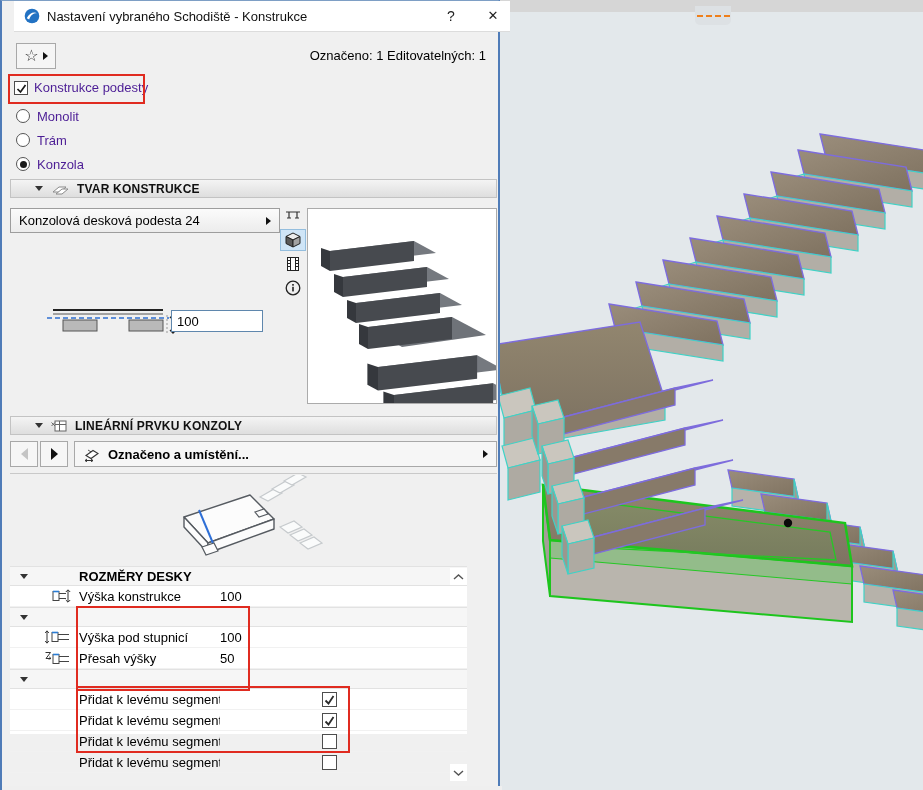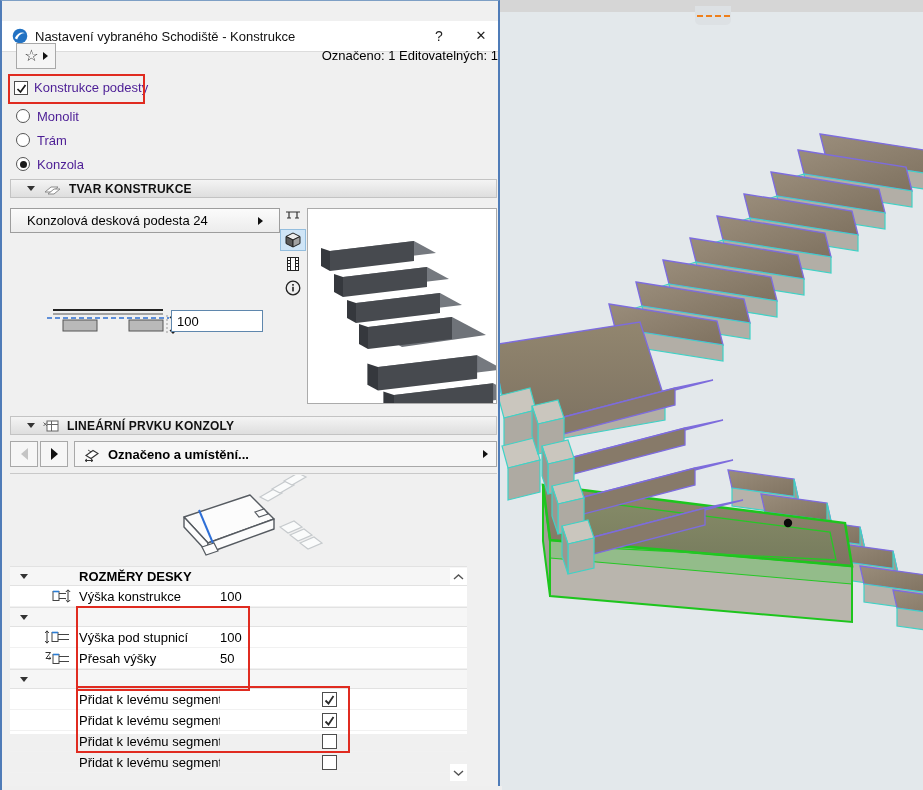--- a/index.html
+++ b/index.html
@@ -10,54 +10,54 @@
   .viewport{position:absolute;left:500px;top:0;width:423px;height:790px;background:#e3e8eb;overflow:hidden;}
   .vp-topstrip{position:absolute;left:0;top:0;width:423px;height:12px;background:#d6d6d6;}
   .vp-tab{position:absolute;left:195px;top:6px;width:36px;height:19px;background:#dde1e4;border-radius:0 0 5px 5px;
           display:flex;align-items:center;justify-content:center;gap:3px;}
   .vp-tab i{display:block;width:6px;height:2px;background:#ef7f1a;}
   .scene{position:absolute;left:0;top:12px;}
 
   
   .dialog{position:absolute;left:0;top:0;width:500px;height:790px;background:#f0f0f0;box-sizing:border-box;
           border-left:2px solid #4f7cb8;border-right:2px solid #4f7cb8;border-top:1px solid #7e9fc5;}
-  .titlebar{position:absolute;left:0;top:0;width:100%;height:30px;background:#ffffff;border-bottom:1px solid #dcdcdc;margin-top:20px;}
+  .titlebar{position:absolute;left:12px;top:0;width:100%;height:30px;background:#ffffff;border-bottom:1px solid #dcdcdc;}
   .app-icon{position:absolute;left:10px;top:7px;width:16px;height:16px;}
   .win-title{position:absolute;left:33px;top:8px;font-size:13px;color:#111;}
   .tb-btn{position:absolute;top:4px;width:22px;height:22px;text-align:center;line-height:22px;font-size:14px;color:#222;cursor:default;}
   .tb-help{right:48px;}
   .tb-close{right:6px;font-size:13px;}
 
   .fav-btn{position:absolute;left:14px;top:42px;width:38px;height:24px;background:#f5f5f5;border:1px solid #a8a8a8;
            display:flex;align-items:center;justify-content:center;gap:4px;}
   .fav-btn .star{font-size:16px;color:#333;line-height:16px;}
   .tri-r{width:0;height:0;border-top:4px solid transparent;border-bottom:4px solid transparent;border-left:5px solid #111;}
-  .status{position:absolute;right:0;top:47px;font-size:13px;color:#000;}
+  .status{position:absolute;right:12px;top:47px;font-size:13px;color:#000;}
 
   .red-box{position:absolute;border:2px solid #e02b20;pointer-events:none;z-index:5;}
   .rb-check{left:6px;top:73px;width:133px;height:26px;}
   .rb-table1{left:74px;top:605px;width:170px;height:81px;}
   .rb-table2{left:74px;top:685px;width:270px;height:63px;}
 
   .chk-row{position:absolute;left:12px;top:79px;display:flex;align-items:center;gap:6px;}
   .cbx{width:14px;height:14px;background:#fff;border:1px solid #4d4d4d;box-sizing:border-box;position:relative;}
   .cbx svg{position:absolute;left:0;top:0;}
   .lbl13{font-size:13px;color:#4c1d95;}
 
   .radio-row{position:absolute;left:14px;display:flex;align-items:center;gap:7px;height:18px;}
   .rdo{width:14px;height:14px;border-radius:50%;background:#fff;border:1px solid #555;box-sizing:border-box;position:relative;}
   .radio-row.sel .rdo:after{content:"";position:absolute;left:2.5px;top:2.5px;width:7px;height:7px;border-radius:50%;background:#1a1a1a;}
 
   .sec-bar{position:absolute;left:8px;width:487px;height:19px;background:linear-gradient(#f4f4f4,#dedede);
-           border:1px solid #c3c3c3;box-sizing:border-box;display:flex;align-items:center;gap:7px;padding-left:16px;}
+           border:1px solid #c3c3c3;box-sizing:border-box;display:flex;align-items:center;gap:7px;padding-left:24px;}
   .sec-bar .t-down{width:0;height:0;border-left:4px solid transparent;border-right:4px solid transparent;border-top:5px solid #333;}
   .sec-title{font-size:12px;font-weight:bold;color:#111;letter-spacing:.2px;}
 
   .preset-dd{position:absolute;left:8px;top:207px;width:270px;height:25px;background:linear-gradient(#fbfbfb,#ececec);
-             border:1px solid #9d9d9d;box-sizing:border-box;display:flex;align-items:center;padding:0 16px;font-size:13px;color:#000;}
+             border:1px solid #9d9d9d;box-sizing:border-box;display:flex;align-items:center;padding:0 8px;font-size:13px;color:#000;}
   .preset-dd .tri-r{margin-left:auto;}
 
   .icon-stack{position:absolute;left:278px;top:204px;width:28px;}
   .ic-btn{width:26px;height:22px;display:flex;align-items:center;justify-content:center;margin-bottom:2px;}
   .ic-btn.sel{background:#cfe5f7;border:1px solid #94bede;box-sizing:border-box;}
 
   .preview{position:absolute;left:305px;top:207px;width:190px;height:196px;background:#fff;border:1px solid #ababab;box-sizing:border-box;overflow:hidden;}
 
   .diagram{position:absolute;left:45px;top:306px;}
   .hgt-input{position:absolute;left:169px;top:309px;width:92px;height:22px;box-sizing:border-box;border:1px solid #5f87ad;

